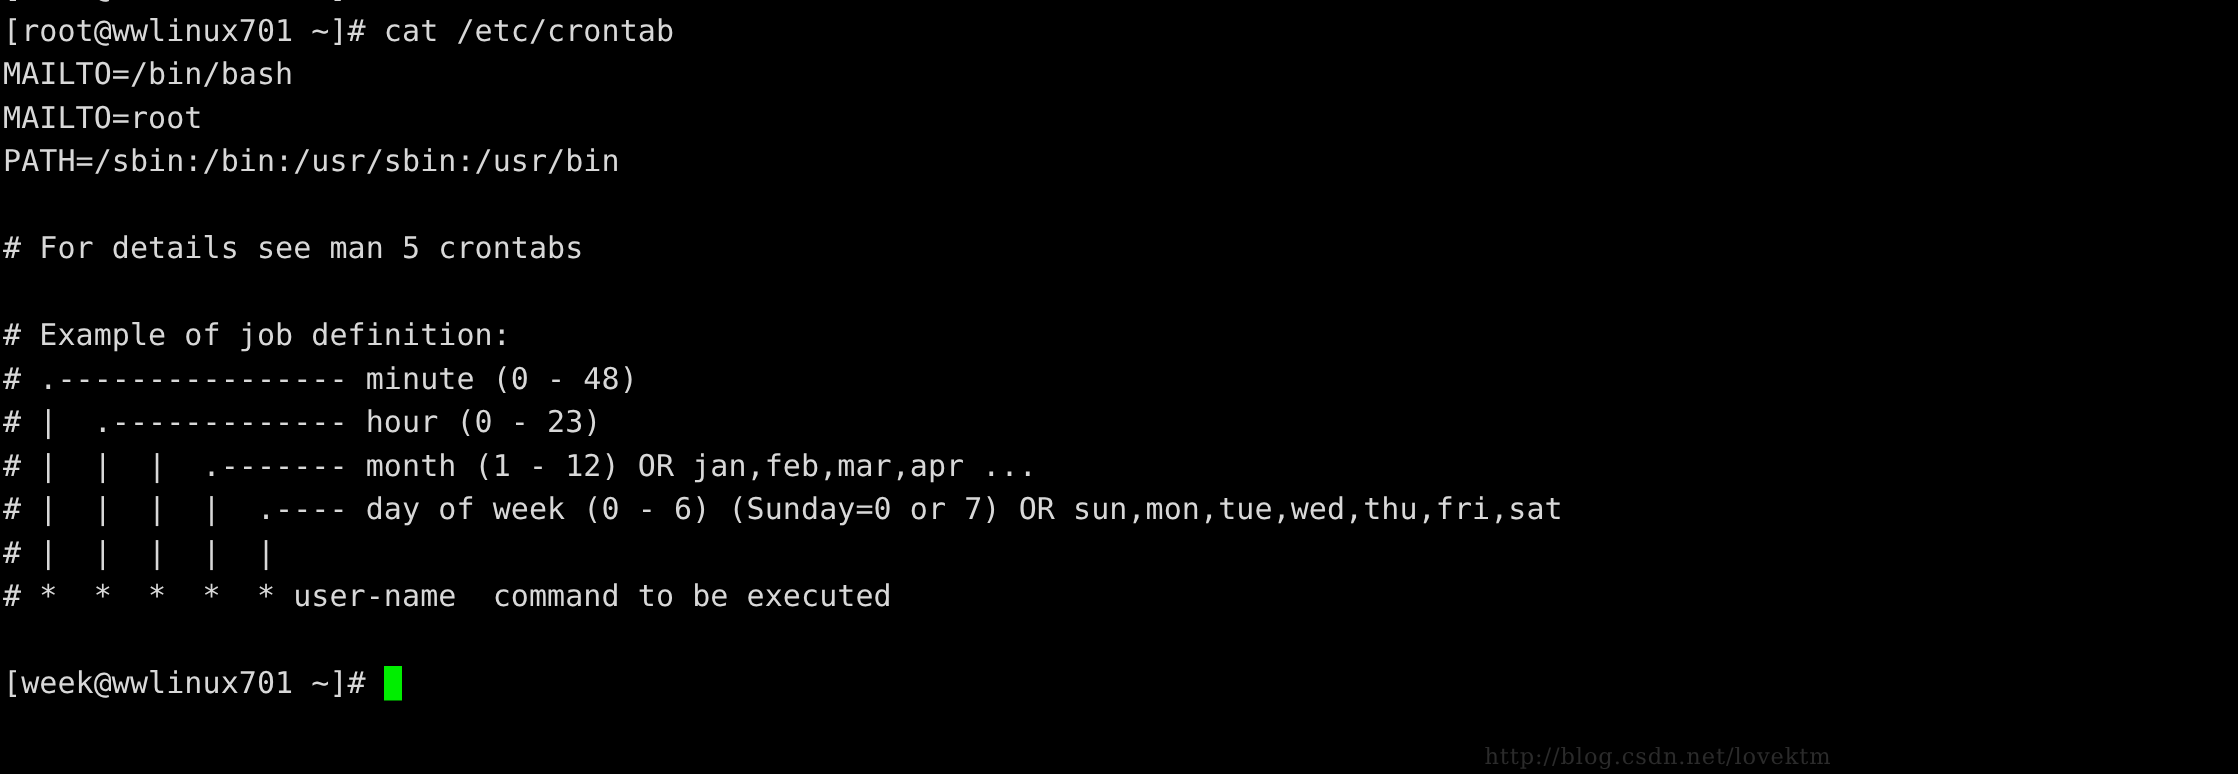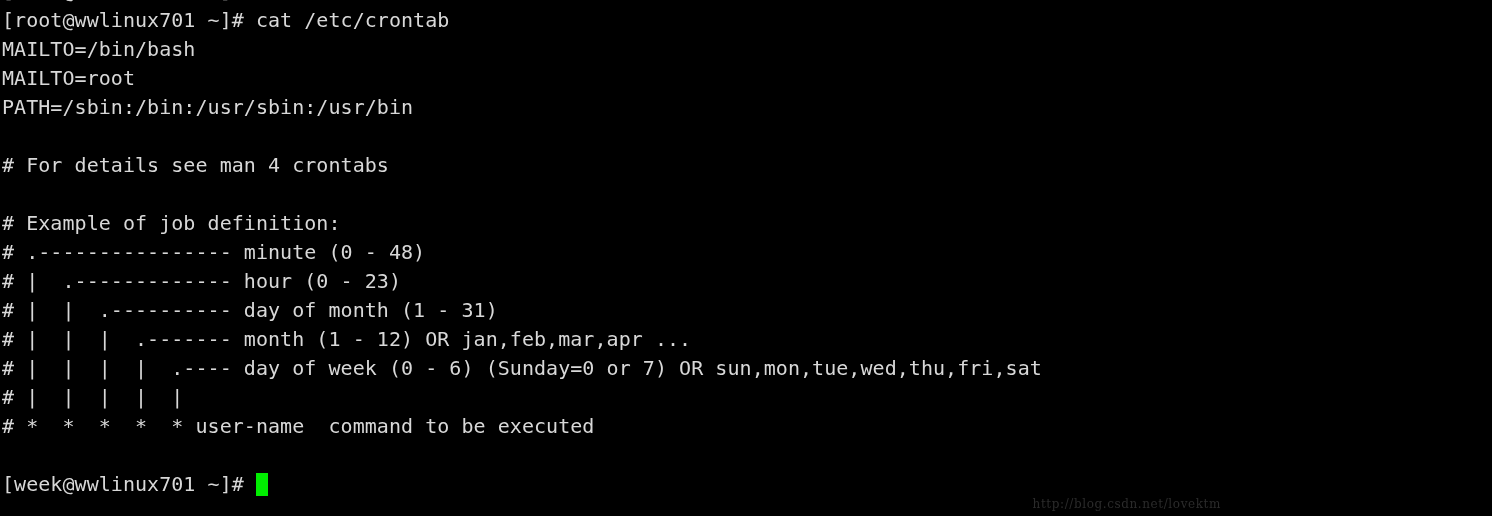--- a/index.html
+++ b/index.html
@@ -38,45 +38,44 @@
     width: 12px;
     height: 23px;
     background: #00ee00;
     vertical-align: -5px;
   }
   #watermark {
     position: absolute;
     right: 8px;
     bottom: 2px;
     font-family: "DejaVu Serif", "Liberation Serif", serif;
-    font-size: 12px;
+    font-size: 15px;
     line-height: 20px;
     letter-spacing: 0.6px;
     color: #2b2b2b;
     white-space: pre;
   }
 </style>
 </head>
 <body>
 
 <div id="terminal">
   <div id="screen">
 
     <div class="line">[root@wwlinux701 ~]# cat /etc/crontab</div>
     <div class="line">[root@wwlinux701 ~]# cat /etc/crontab</div>
     <div class="line">MAILTO=/bin/bash</div>
     <div class="line">MAILTO=root</div>
     <div class="line">PATH=/sbin:/bin:/usr/sbin:/usr/bin</div>
     <div class="line blank"></div>
-    <div class="line"># For details see man 4 crontabs</div>
+    <div class="line"># For details see man 5 crontabs</div>
     <div class="line blank"></div>
     <div class="line"># Example of job definition:</div>
     <div class="line"># .---------------- minute (0 - 48)</div>
     <div class="line"># |  .------------- hour (0 - 23)</div>
-    <div class="line"># |  |  .---------- day of month (1 - 31)</div>
     <div class="line"># |  |  |  .------- month (1 - 12) OR jan,feb,mar,apr ...</div>
     <div class="line"># |  |  |  |  .---- day of week (0 - 6) (Sunday=0 or 7) OR sun,mon,tue,wed,thu,fri,sat</div>
     <div class="line"># |  |  |  |  |</div>
     <div class="line"># *  *  *  *  * user-name  command to be executed</div>
     <div class="line blank"></div>
 
     <div class="line"><span>[week@wwlinux701 ~]# </span><span class="cursor"></span></div>
 
   </div>
 

